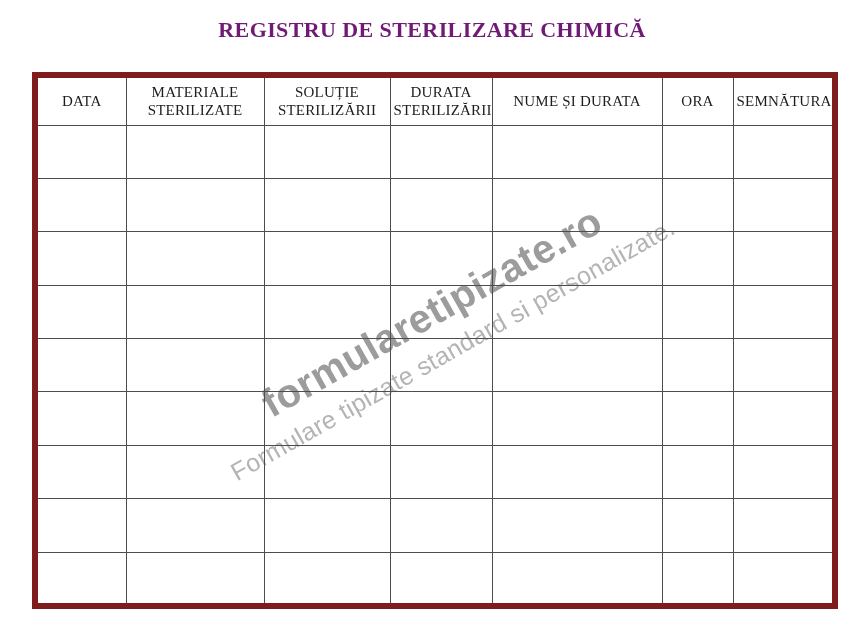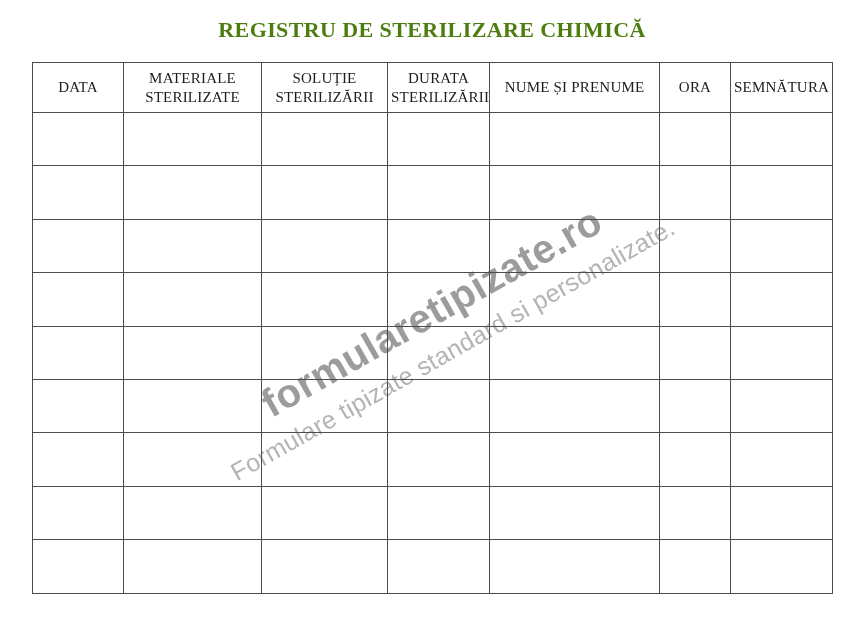--- a/index.html
+++ b/index.html
@@ -17,21 +17,21 @@
   }
   .doc-title {
     position: absolute;
     left: 32px;
     top: 17px;
     width: 800px;
     text-align: center;
     font-size: 22px;
     font-weight: bold;
     letter-spacing: 0.4px;
-    color: #4d7c0f;
+    color: #701a75;
   }
   
   .watermark {
     position: absolute;
     left: 440px;
     top: 327px;
     transform: translate(-50%, -50%) rotate(-29.5deg);
     transform-origin: center center;
     text-align: center;
     white-space: nowrap;
@@ -50,28 +50,28 @@
     font-size: 25px;
     font-weight: normal;
     color: #b4b4b4;
     letter-spacing: 0.3px;
     line-height: 28px;
     margin-top: 7px;
   }
   .register-table {
     position: absolute;
     left: 32px;
-    top: 62px;
+    top: 72px;
     width: 800px;
     height: 531px;
     border-collapse: collapse;
     table-layout: fixed;
     z-index: 2;
     background: transparent;
-    border: 1px solid #7f1d1d;
+    border: 6px solid #7f1d1d;
     padding-left: 40px;
   }
   .register-table th,
   .register-table td {
     border: 1px solid #4d4d4d;
     background: transparent;
     padding: 0 3px;
   }
   .register-table thead tr {
     height: 50px;
@@ -114,21 +114,21 @@
     </colgroup>
     <thead>
       <tr>
         <th>DATA</th>
         <th>MATERIALE
 STERILIZATE</th>
         <th>SOLUȚIE
 STERILIZĂRII</th>
         <th>DURATA
 STERILIZĂRII</th>
-        <th>NUME ȘI PRENUME</th>
+        <th>NUME ȘI DURATA</th>
         <th>ORA</th>
         <th>SEMNĂTURA</th>
       </tr>
     </thead>
     <tbody>
         <tr>
           <td></td>
           <td></td>
           <td></td>
           <td></td>

